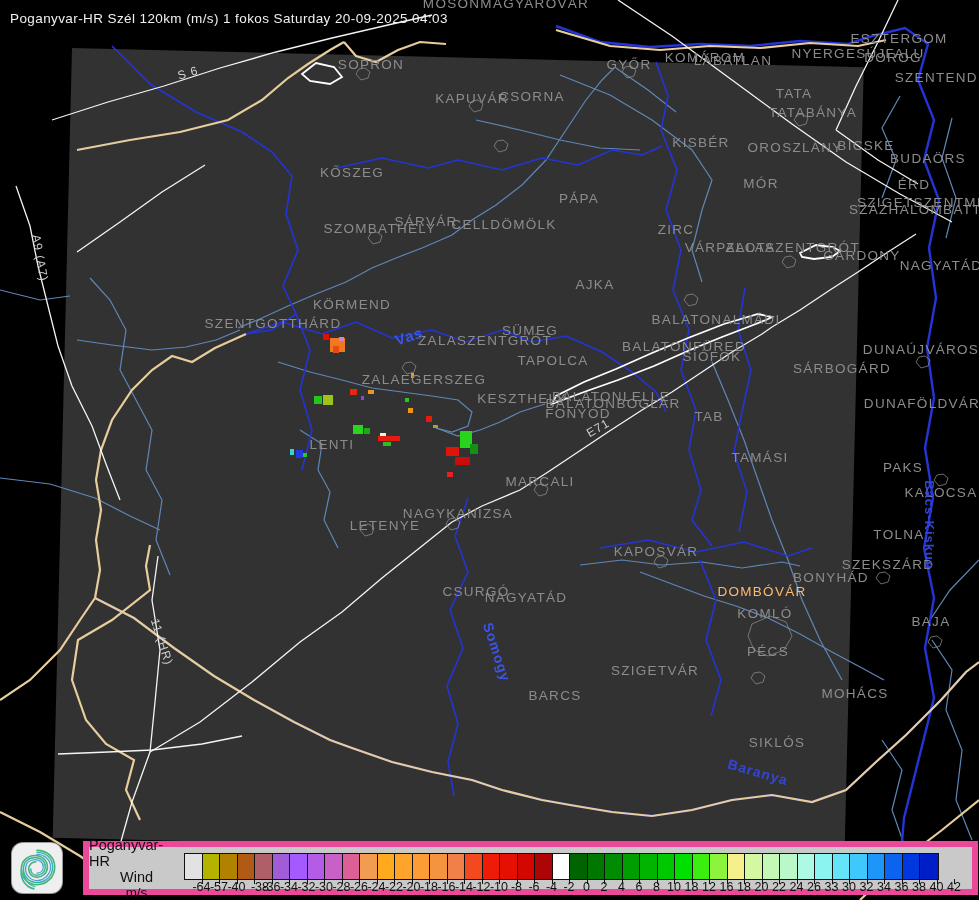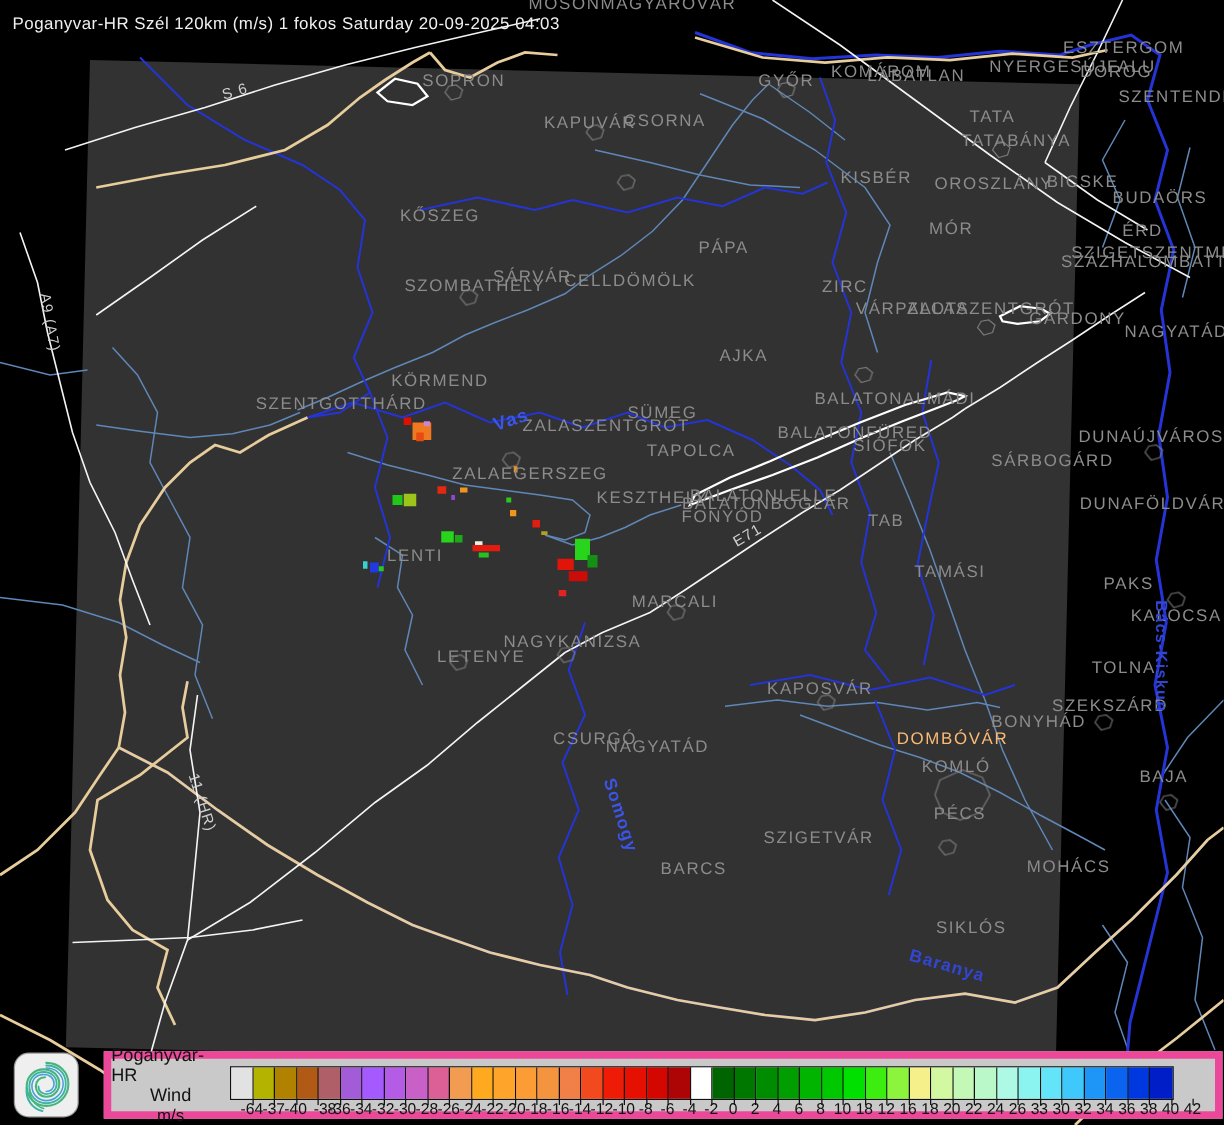--- a/index.html
+++ b/index.html
@@ -338,21 +338,21 @@
         <i style="left: 760px;"></i>
         <i style="left: 777.5px;"></i>
         <i style="left: 795px;"></i>
         <i style="left: 812.5px;"></i>
         <i style="left: 830px;"></i>
         <i style="left: 847.5px;"></i>
         <i style="left: 865px;"></i>
       </div>
     <div id="ticks">
         <span style="left: 112.5px;">-64</span>
-        <span style="left: 130px;">-37</span>
+        <span style="left: 130px;">-57</span>
         <span style="left: 147.5px;">-40</span>
         <span style="left: 171px; text-align: center;">-38</span>
         <span style="left: 182.5px;">-36</span>
         <span style="left: 200px;">-34</span>
         <span style="left: 217.5px;">-32</span>
         <span style="left: 235px;">-30</span>
         <span style="left: 252.5px;">-28</span>
         <span style="left: 270px;">-26</span>
         <span style="left: 287.5px;">-24</span>
         <span style="left: 305px;">-22</span>

